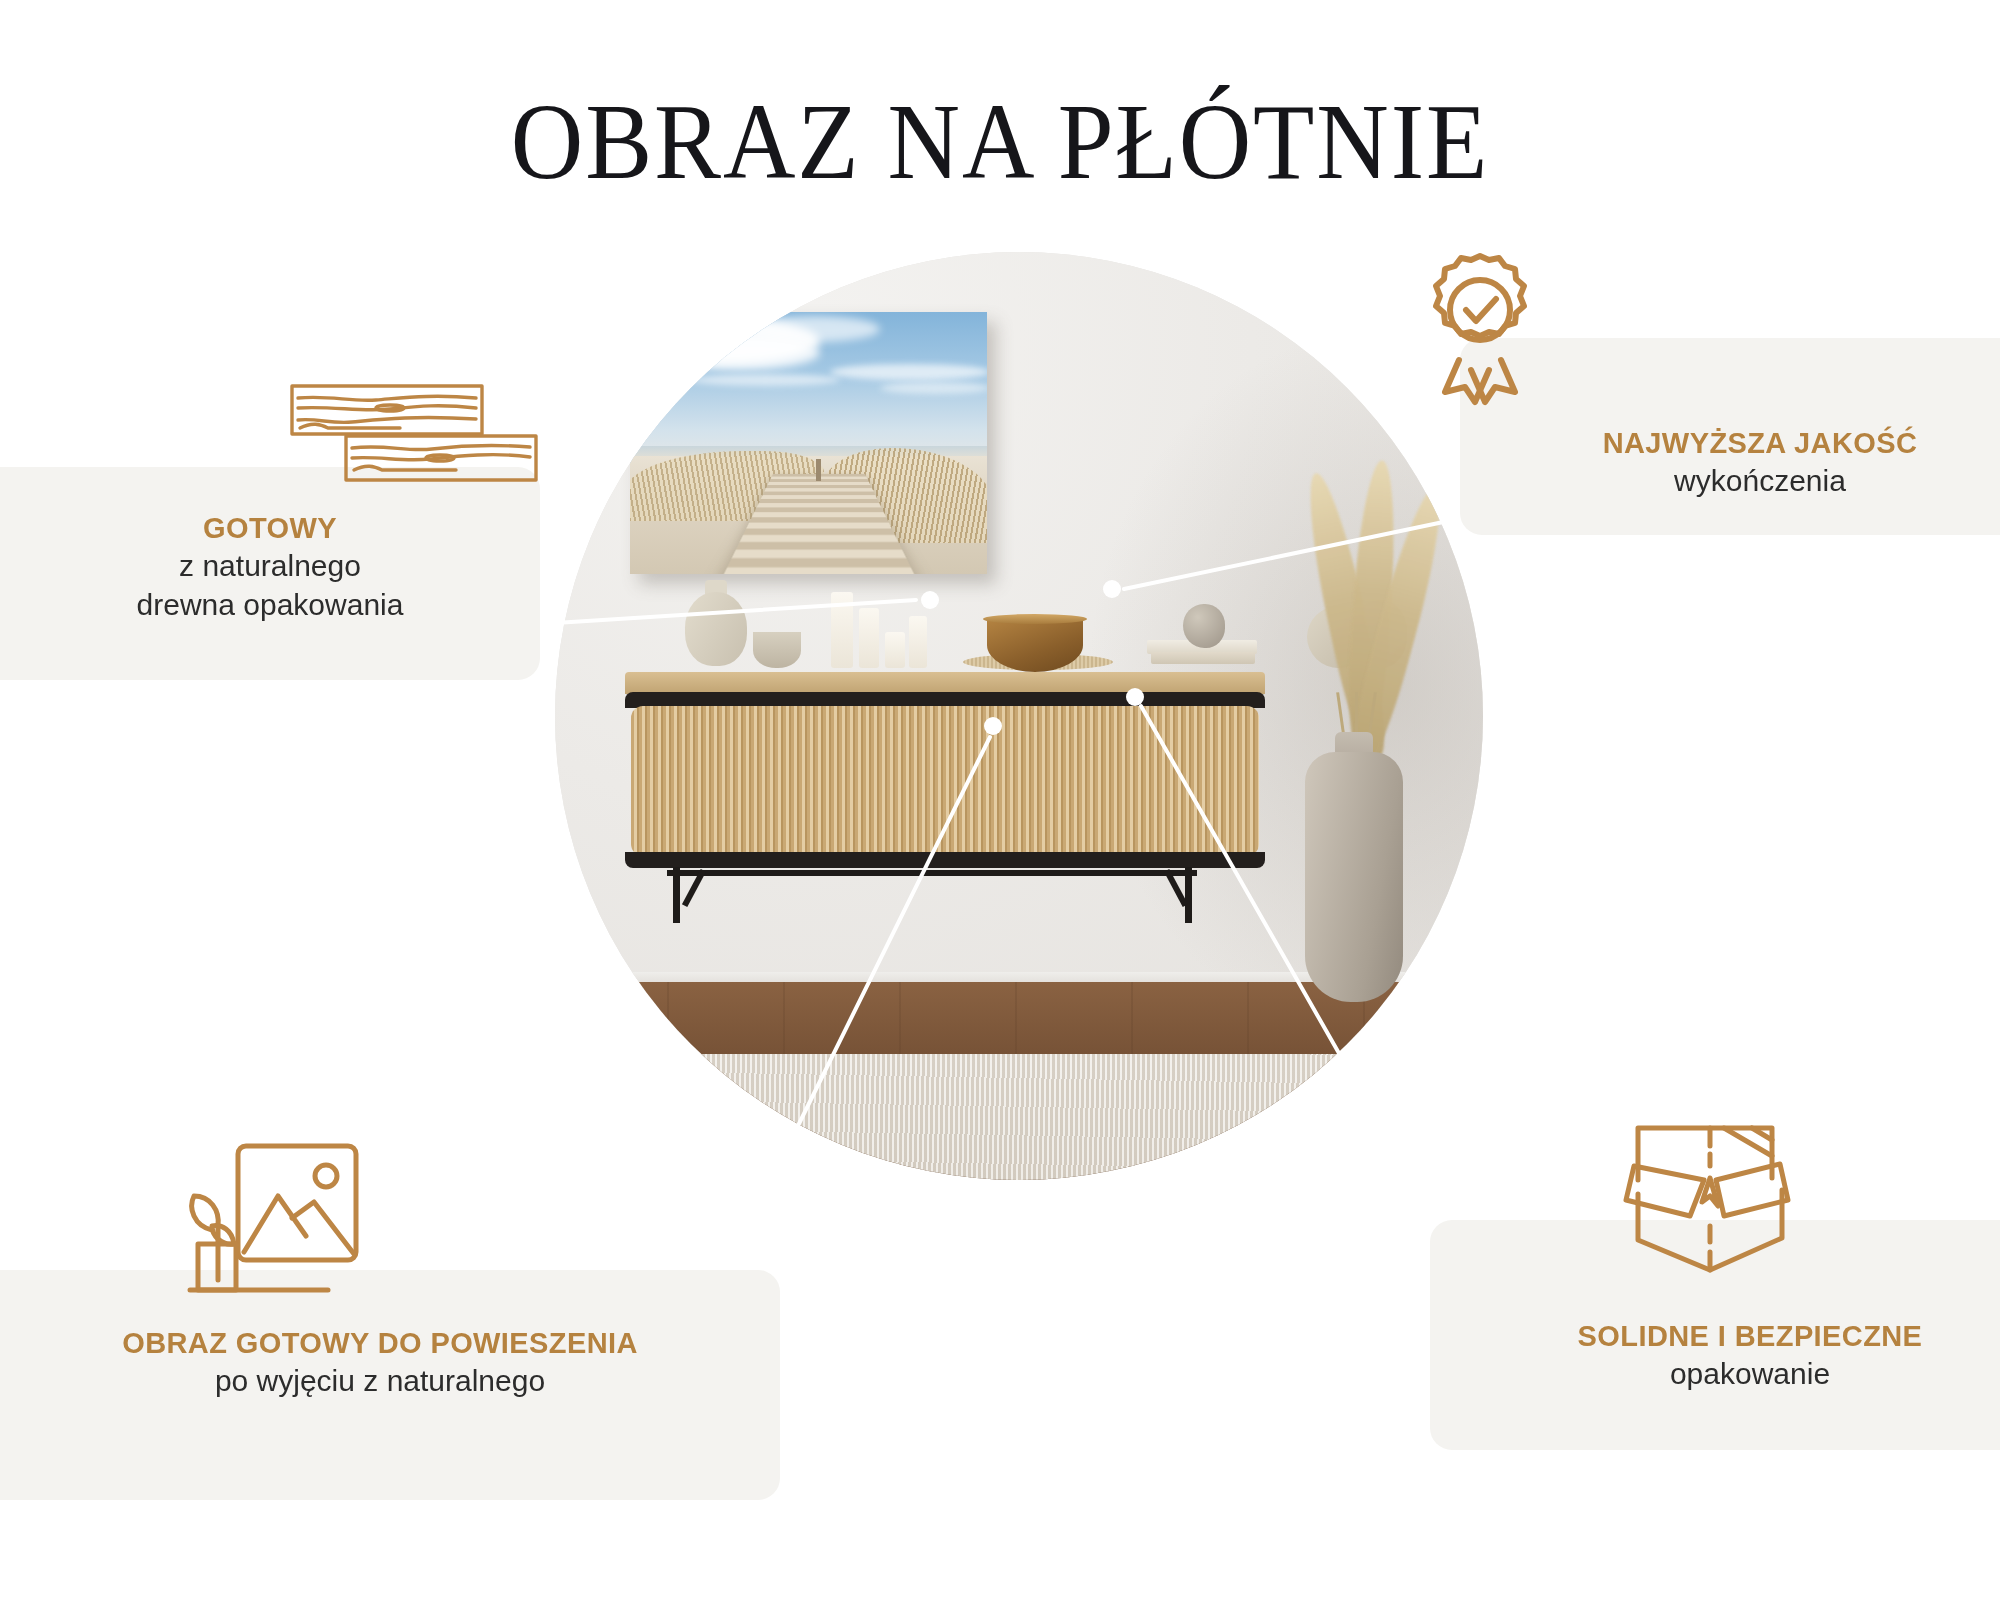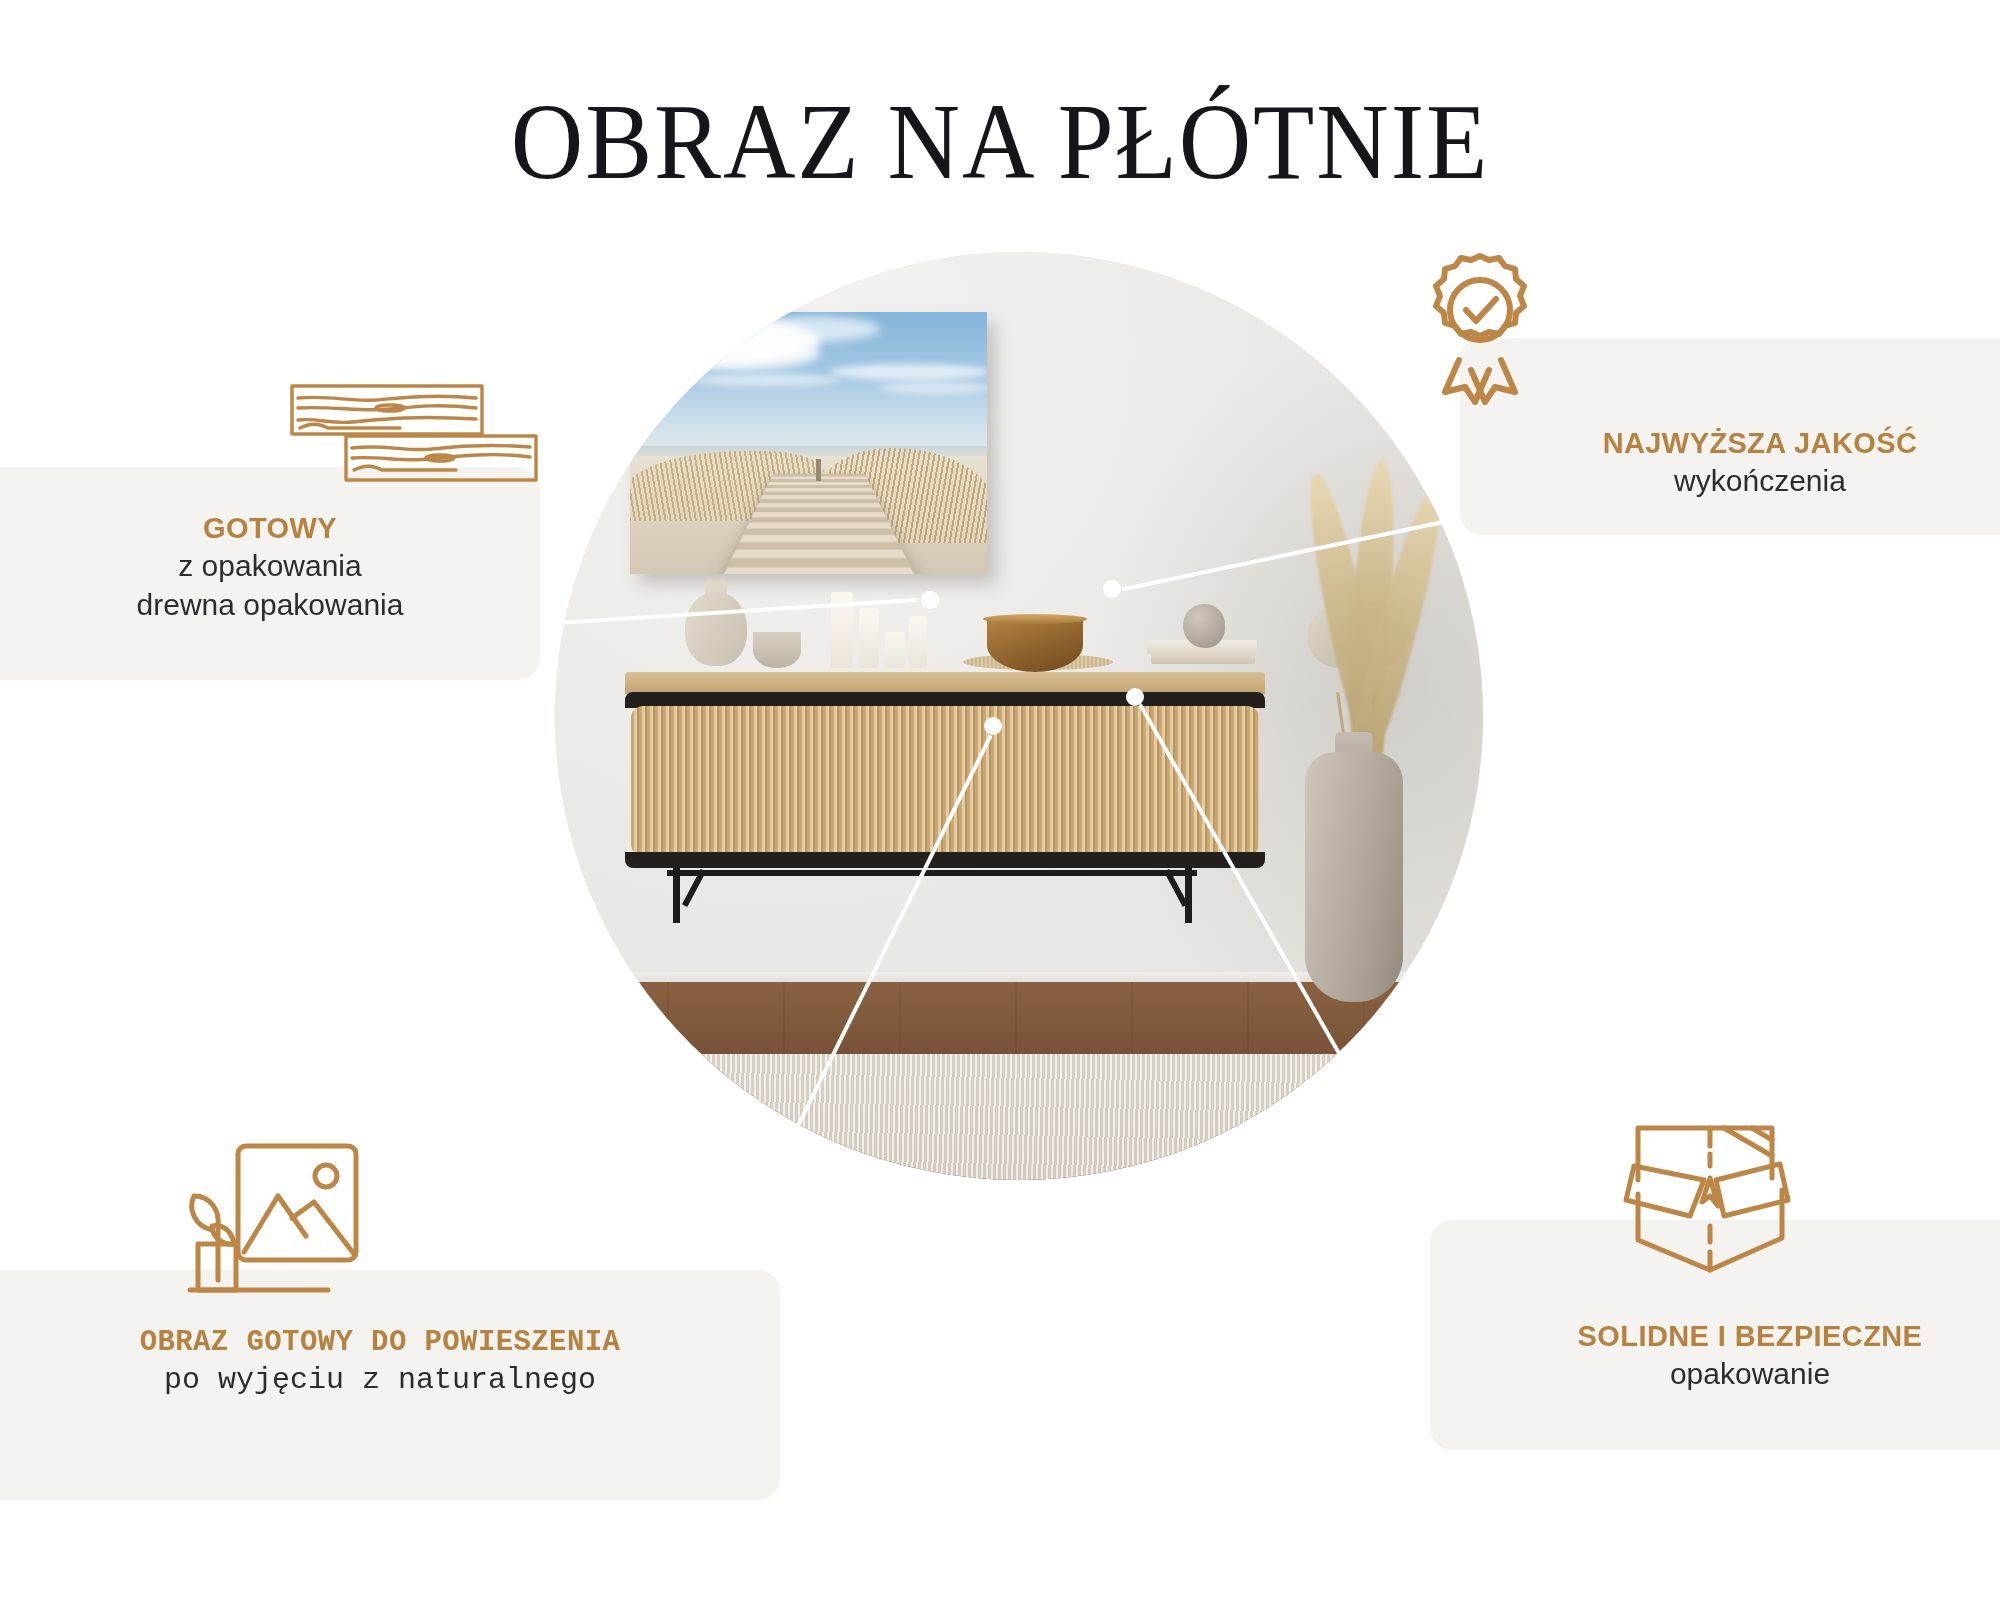--- a/index.html
+++ b/index.html
@@ -318,21 +318,21 @@
   }
 
   
   #panel-krosno{ left:-40px; top:467px; width:580px; height:213px; }
   #txt-krosno{ position:absolute; left:0px; top:510px; width:540px; }
 
   #panel-quality{ left:1460px; top:338px; width:600px; height:197px; }
   #txt-quality{ position:absolute; left:1490px; top:425px; width:540px; }
 
   #panel-ready{ left:-40px; top:1270px; width:820px; height:230px; }
-  #txt-ready{ position:absolute; left:0px; top:1325px; width:760px;font-family:Liberation Mono, monospace; }
+  #txt-ready{ position:absolute; left:0px; top:1325px; width:760px; }
 
   #panel-package{ left:1430px; top:1220px; width:630px; height:230px; }
   #txt-package{ position:absolute; left:1460px; top:1318px; width:580px; }
 
   #icon-wood{ left:290px; top:382px; width:280px; height:100px; }
   #icon-badge{ left:1415px; top:248px; width:130px; height:160px; }
   #icon-frame{ left:160px; top:1140px; width:230px; height:180px; }
   #icon-box{ left:1620px; top:1120px; width:180px; height:160px; }
 </style>
 </head>
@@ -440,21 +440,21 @@
       <rect x="56" y="54" width="190" height="44"></rect>
       <path d="M62 66 C96 62, 116 70, 142 67 S200 62, 240 65"></path>
       <ellipse cx="150" cy="76" rx="14" ry="3"></ellipse>
       <path d="M62 76 C90 74, 112 80, 140 77 S204 70, 240 75"></path>
       <path d="M64 88 C76 82, 84 84, 92 88 L166 88"></path>
     </svg>
   </div>
 
   <div id="txt-krosno">
     <div class="feat-title">GOTOWY</div>
-    <div class="feat-sub">z opakowania</div>
+    <div class="feat-sub">z naturalnego</div>
     <div class="feat-sub">drewna opakowania</div>
   </div>
 
   <div class="panel right" id="panel-quality"></div>
 
   <div class="icon-wrap" id="icon-badge">
     <svg width="130" height="160" viewBox="0 0 130 160" fill="none" stroke="#bd8645" stroke-width="6" stroke-linejoin="round" stroke-linecap="round">
       <path d="M65 8
                l9 4 10 -2 6 8 10 3 1 10 8 7 -4 10 4 10 -8 7 -1 10 -10 3 -6 8 -10 -2 -9 4
                -9 -4 -10 2 -6 -8 -10 -3 -1 -10 -8 -7 4 -10 -4 -10 8 -7 1 -10 10 -3 6 -8 10 2z"></path>

